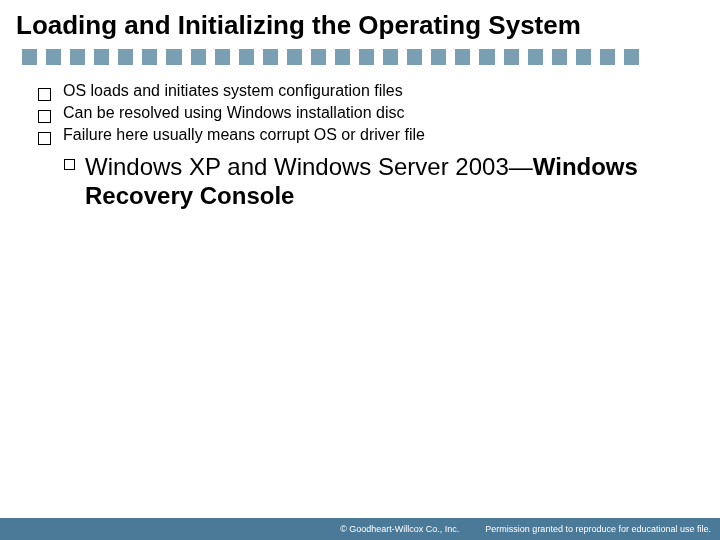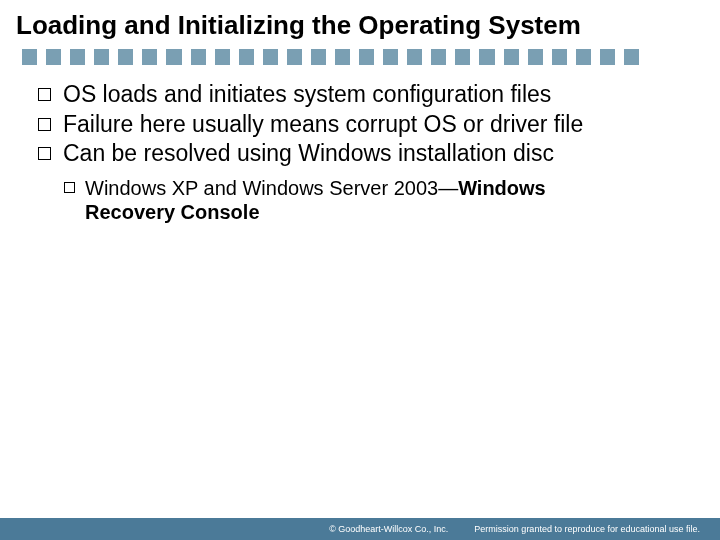--- a/index.html
+++ b/index.html
@@ -46,21 +46,21 @@
   }
   .bullet-l1 .marker {
     width: 13px;
     height: 13px;
     border: 1.5px solid #000;
     margin-top: 7px;
     margin-right: 12px;
     flex-shrink: 0;
   }
   .bullet-l1 .text {
-    font-size: 23px;
+    font-size: 16px;
     line-height: 1.2;
     font-weight: normal;
   }
   .sub-bullets {
     margin-left: 48px;
     margin-top: 8px;
   }
   .bullet-l2 {
     display: flex;
     align-items: flex-start;
@@ -68,37 +68,37 @@
   }
   .bullet-l2 .marker {
     width: 11px;
     height: 11px;
     border: 1.3px solid #000;
     margin-top: 6px;
     margin-right: 10px;
     flex-shrink: 0;
   }
   .bullet-l2 .text {
-    font-size: 20px;
+    font-size: 24px;
     line-height: 1.2;
   }
   .bullet-l2 .text b {
     font-weight: bold;
   }
   .footer {
     position: absolute;
     bottom: 0;
     left: 0;
     width: 720px;
     height: 22px;
     background: #4b7a98;
     display: flex;
     align-items: center;
     justify-content: flex-end;
-    padding-right: 20px;
+    padding-right: 9px;
     gap: 26px;
   }
   .footer span {
     color: #ffffff;
     font-size: 9px;
   }
 </style>
 </head>
 <body>
 
@@ -135,25 +135,25 @@
       <div class="square"></div>
     </div>
 
   <div class="bullets">
       <div class="bullet-l1">
         <div class="marker"></div>
         <div class="text">OS loads and initiates system configuration files</div>
       </div>
       <div class="bullet-l1">
         <div class="marker"></div>
-        <div class="text">Failure here usually means corrupt OS or driver file</div>
+        <div class="text">Can be resolved using Windows installation disc</div>
       </div>
       <div class="bullet-l1">
         <div class="marker"></div>
-        <div class="text">Can be resolved using Windows installation disc</div>
+        <div class="text">Failure here usually means corrupt OS or driver file</div>
       </div>
     </div>
 
   <div class="sub-bullets">
       <div class="bullet-l2">
         <div class="marker"></div>
         <div class="text">Windows XP and Windows Server 2003—<b>Windows Recovery Console</b></div>
       </div>
     </div>
 

